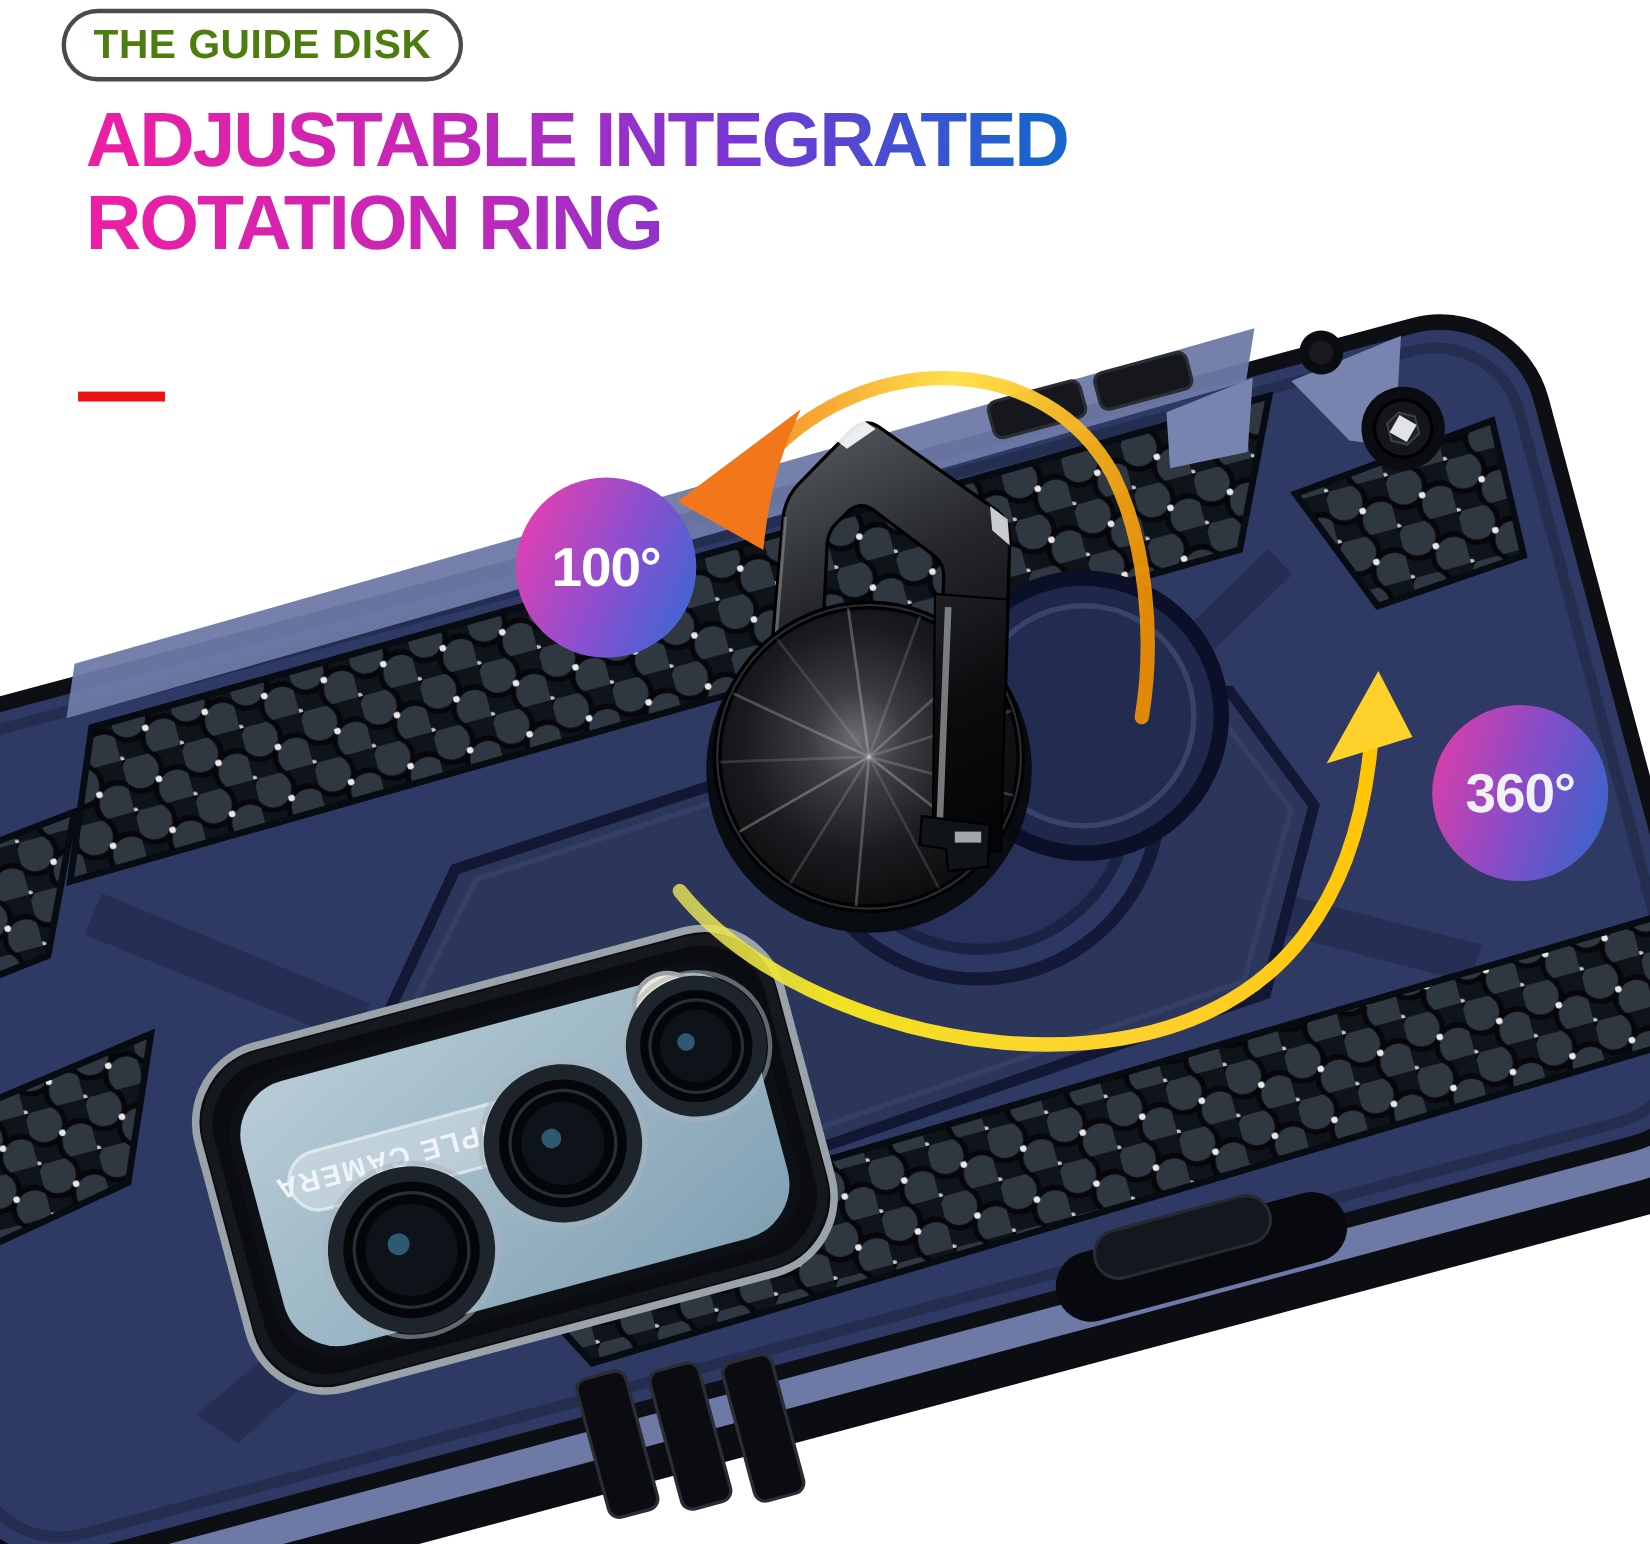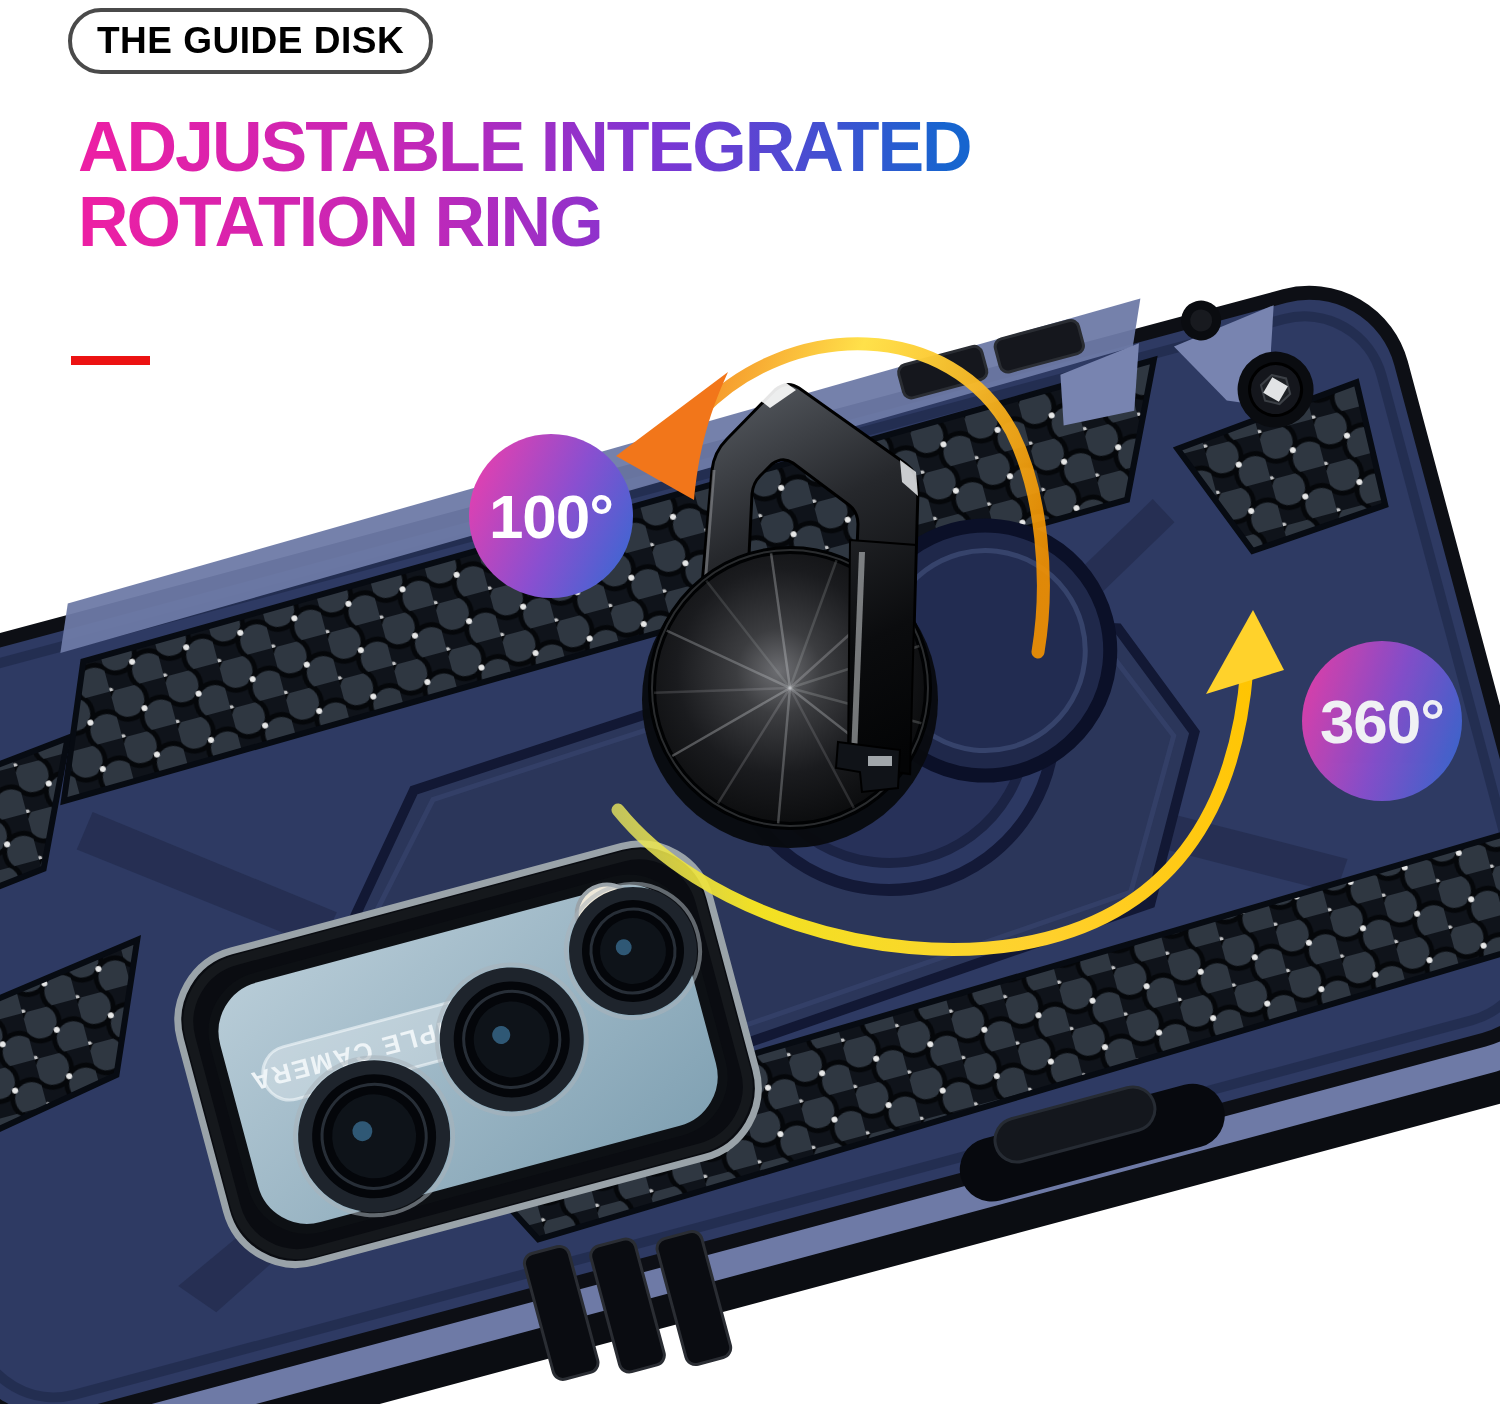--- a/index.html
+++ b/index.html
@@ -2,37 +2,36 @@
 <html><head>
 <meta charset="utf-8">
 <style>
   html,body{margin:0;padding:0;}
   .page{
     position:relative;width:1500px;height:1404px;background:#ffffff;
     overflow:hidden;font-family:"Liberation Sans",sans-serif;
   }
   .case-svg{position:absolute;left:0;top:0;width:1500px;height:1404px;z-index:1;}
   .pill{
-    position:absolute;left:68px;top:8px;height:58px;z-index:3;
+    position:absolute;left:56px;top:8px;height:58px;z-index:3;
     border:4px solid #4a4a4a;border-radius:34px;display:flex;align-items:center;
-    padding:0 25px;font-size:37px;font-weight:bold;color:#000000;letter-spacing:0.5px;
+    padding:0 25px;font-size:37px;font-weight:bold;color:#4d7c0f;letter-spacing:0.5px;
     background:#fff;
   }
   .headline{
     position:absolute;left:78px;top:90px;z-index:3;
     font-size:70px;font-weight:bold;line-height:75px;letter-spacing:-2px;
     background:linear-gradient(86deg,#ec1fa4 2%,#c228b8 38%,#7a36d4 66%,#1765cf 97%);
     -webkit-background-clip:text;background-clip:text;color:transparent;
     white-space:nowrap;
-    margin-top:20px;
   }
   .red-dash{position:absolute;left:71px;top:356px;width:79px;height:9px;background:#ec1212;z-index:3;}
   .angle-badge{
     position:absolute;border-radius:50%;display:flex;align-items:center;justify-content:center;
-    color:#ffffff;font-weight:bold;font-size:62px;z-index:4;letter-spacing:-1px;
+    color:#ffffff;font-weight:bold;font-size:50px;z-index:4;letter-spacing:-1px;
   }
   .badge-100{
     left:469px;top:434px;width:164px;height:164px;
     background:linear-gradient(115deg,#e83fae 6%,#8a4fd0 54%,#2f6bd2 100%);
   }
   .badge-360{
     left:1302px;top:641px;width:160px;height:160px;opacity:0.93;
     background:linear-gradient(108deg,#e83fae 6%,#8a4fd0 52%,#2f6bd2 100%);
   }
   svg text{font-family:"Liberation Sans",sans-serif;}

